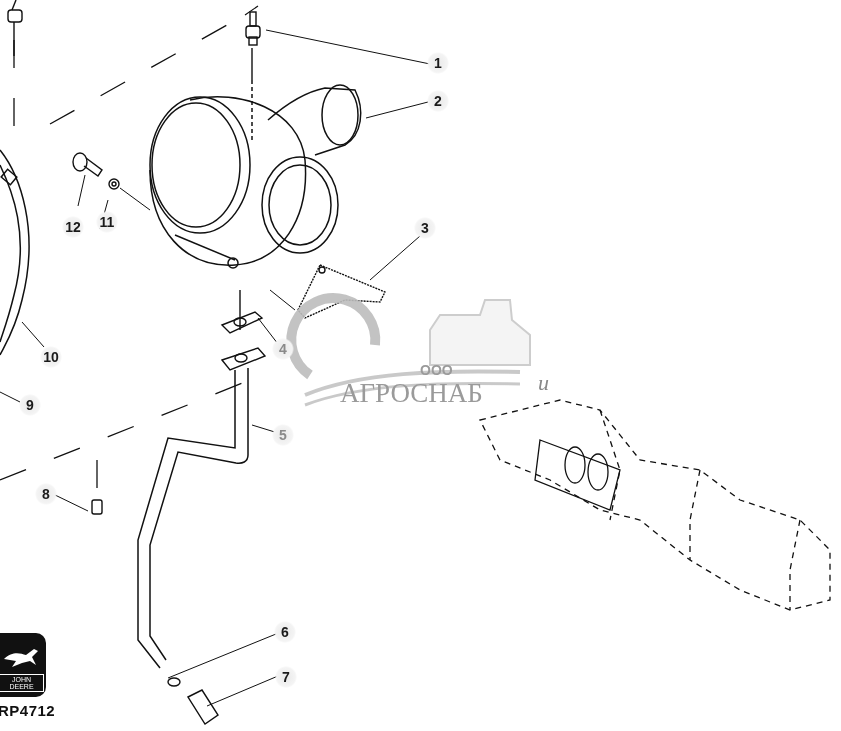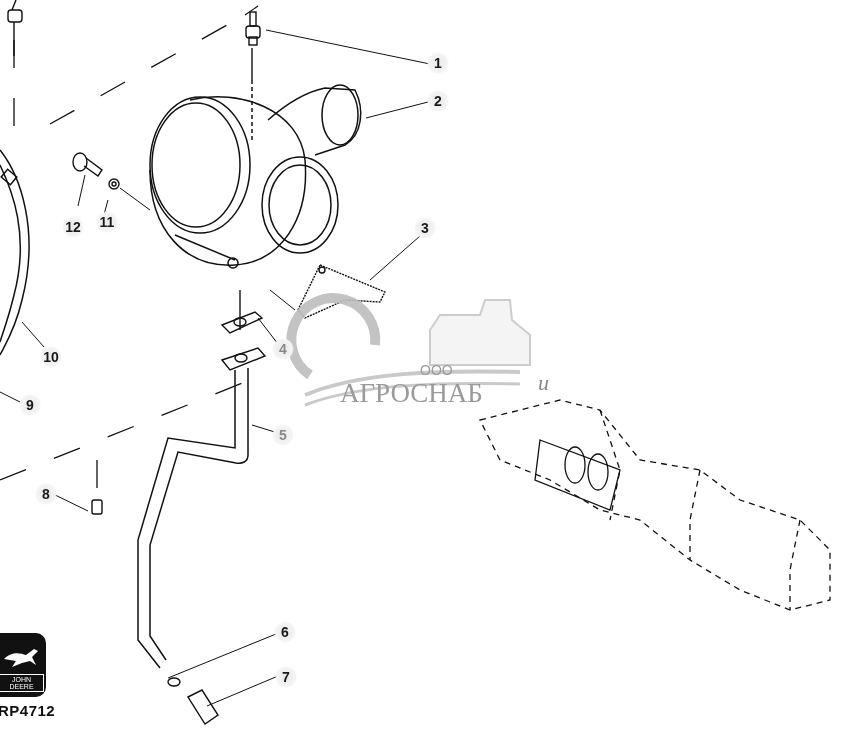--- a/index.html
+++ b/index.html
@@ -9,21 +9,21 @@
     width:22px;height:22px;line-height:22px;text-align:center;border-radius:50%;
     background:radial-gradient(circle,#e9e9e9 0%,#f4f4f4 60%,rgba(255,255,255,0) 72%);}
   .callout.faded{color:#8a8a8a;}
   .fig-code{position:absolute;left:-2px;top:702px;font-weight:bold;font-size:15px;color:#111;letter-spacing:0.5px;}
   .logo{position:absolute;left:0;top:633px;width:46px;height:64px;background:#111;
     border-top-right-radius:10px;border-bottom-right-radius:10px;}
   .logo-text{position:absolute;left:0;bottom:5px;width:44px;font-size:7px;color:#fff;
     text-align:center;border:1px solid #fff;border-left:none;box-sizing:border-box;padding:1px 0;}
   .wm-text{position:absolute;left:340px;top:378px;font-family:Liberation Serif, serif;
     font-size:27px;color:#9a9a9a;letter-spacing:0px;}
-  .wm-ooo{position:absolute;left:420px;top:362px;font-size:14px;color:#9a9a9a;}
+  .wm-ooo{position:absolute;left:420px;top:362px;font-size:14px;color:#9a9a9a;font-weight:bold;}
   .wm-u{position:absolute;left:538px;top:370px;font-family:"Liberation Serif",serif;font-style:italic;font-size:22px;color:#888;}
 </style>
 </head>
 <body>
 
 <svg id="canvas" viewBox="0 0 841 731" xmlns="http://www.w3.org/2000/svg" fill="none" stroke="#111" stroke-width="1.4">
 
   <g stroke-dasharray="28 30" stroke-width="1.3">
     <line x1="50" y1="124" x2="245" y2="15"></line>
     <line x1="14" y1="40" x2="14" y2="140"></line>

